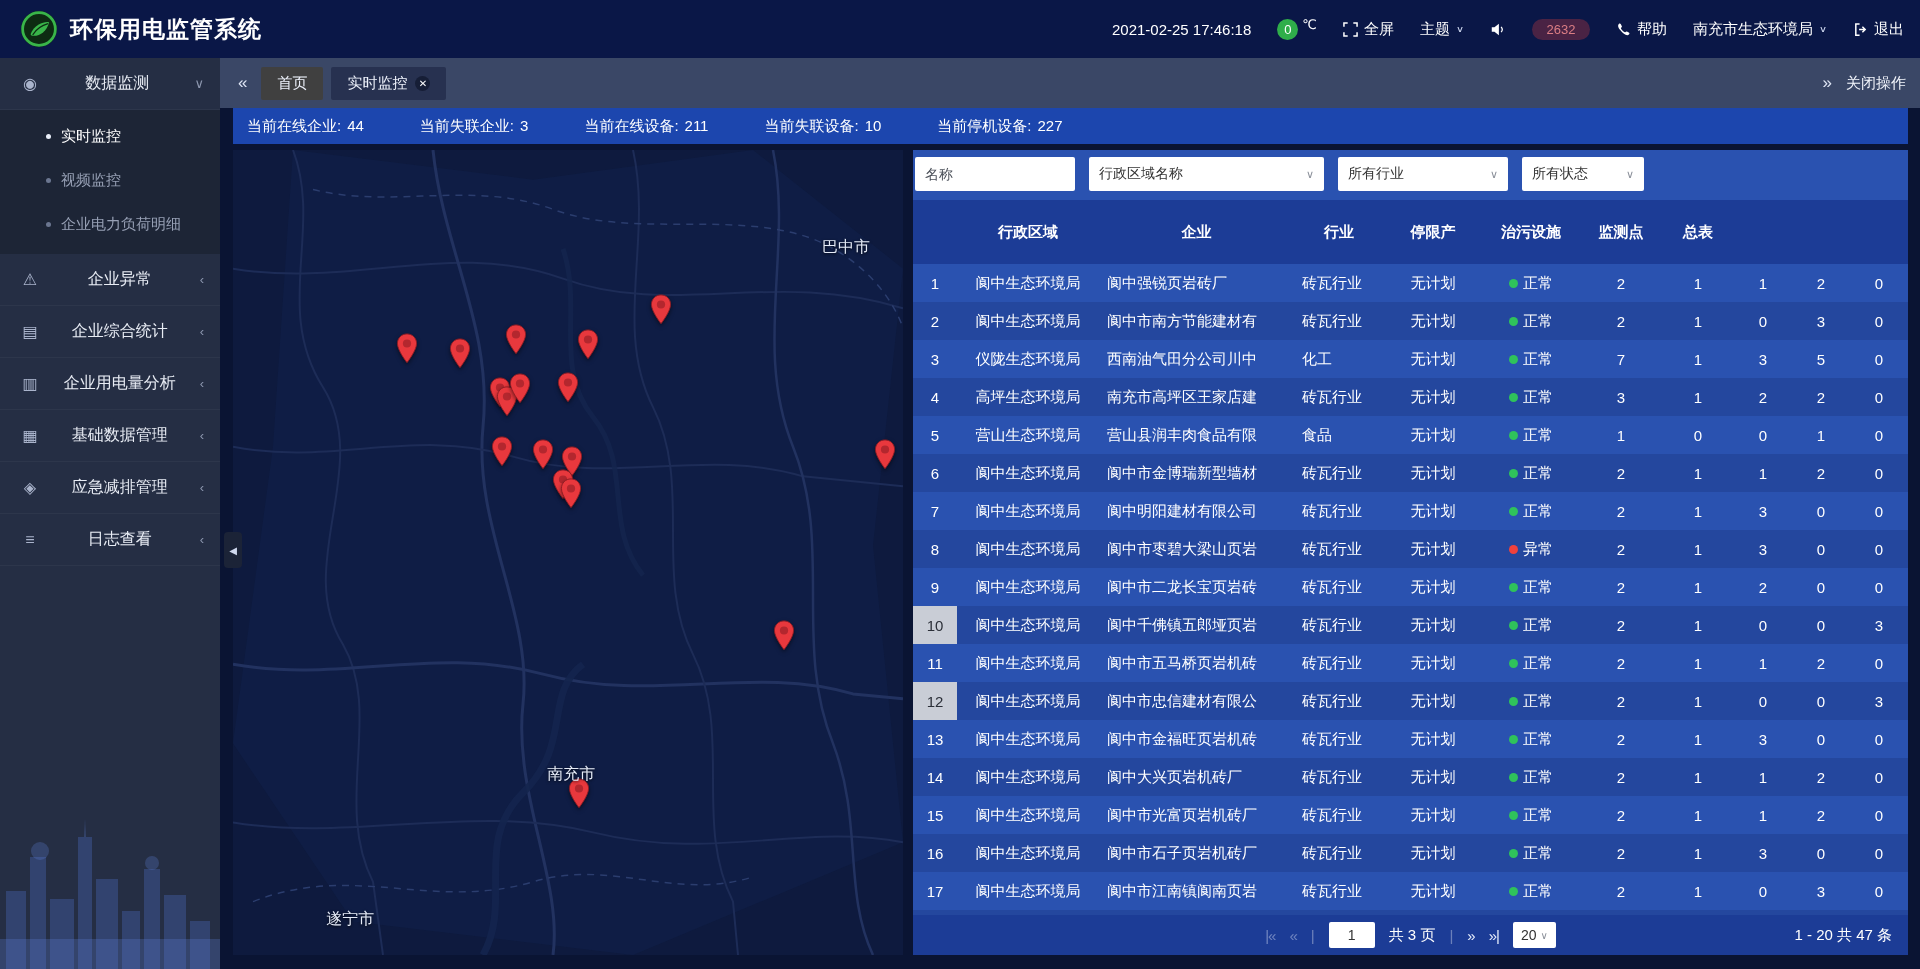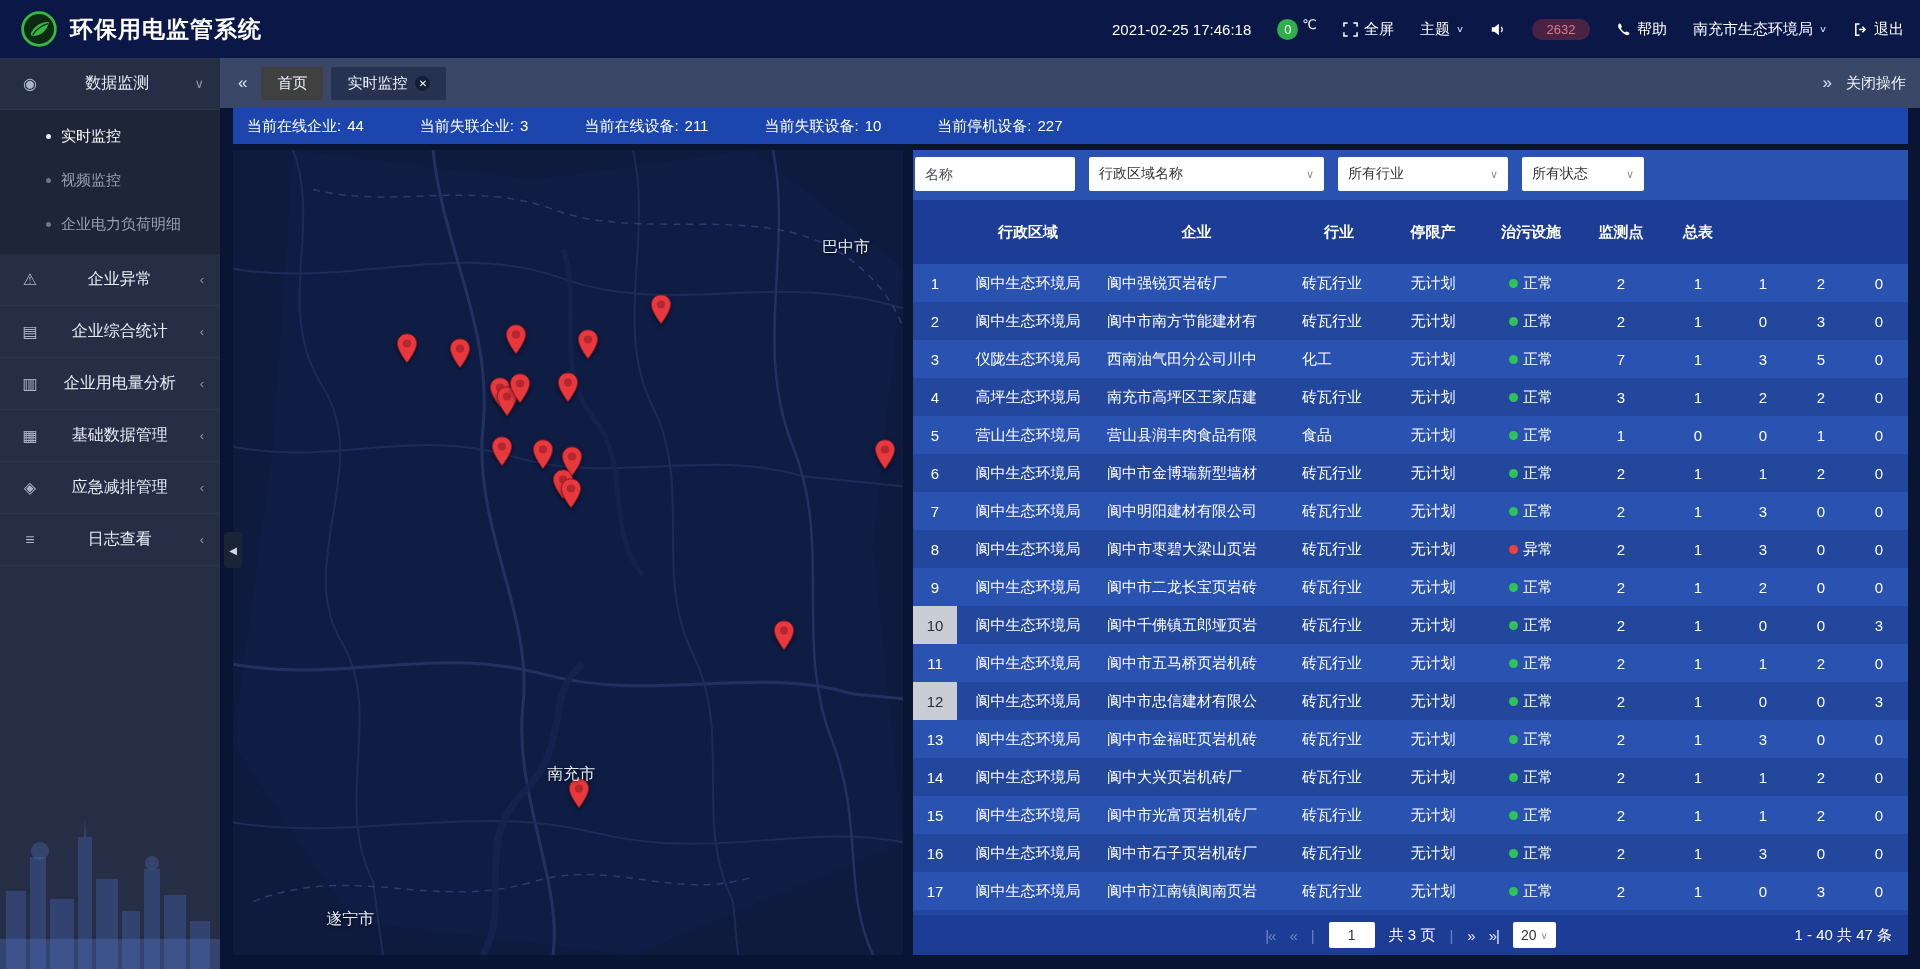--- a/index.html
+++ b/index.html
@@ -641,20 +641,20 @@
             <span class="pg-sep">|</span>
             <input class="pg-input" value="1" style="">
             <span>共 3 页</span>
             <span class="pg-sep">|</span>
             <span class="pg-ico">»</span>
             <span class="pg-ico">»|</span>
             <span class="pg-size">
               <span>20</span>
                 <span class="fs-chev">∨</span>
             </span>
-            <span class="pg-range">1 - 40  共 47 条</span>
+            <span class="pg-range">1 - 20  共 47 条</span>
           </div>
 
         </div>
       </div>
     </div>
   </div>
 </div>
 
 </body></html>

